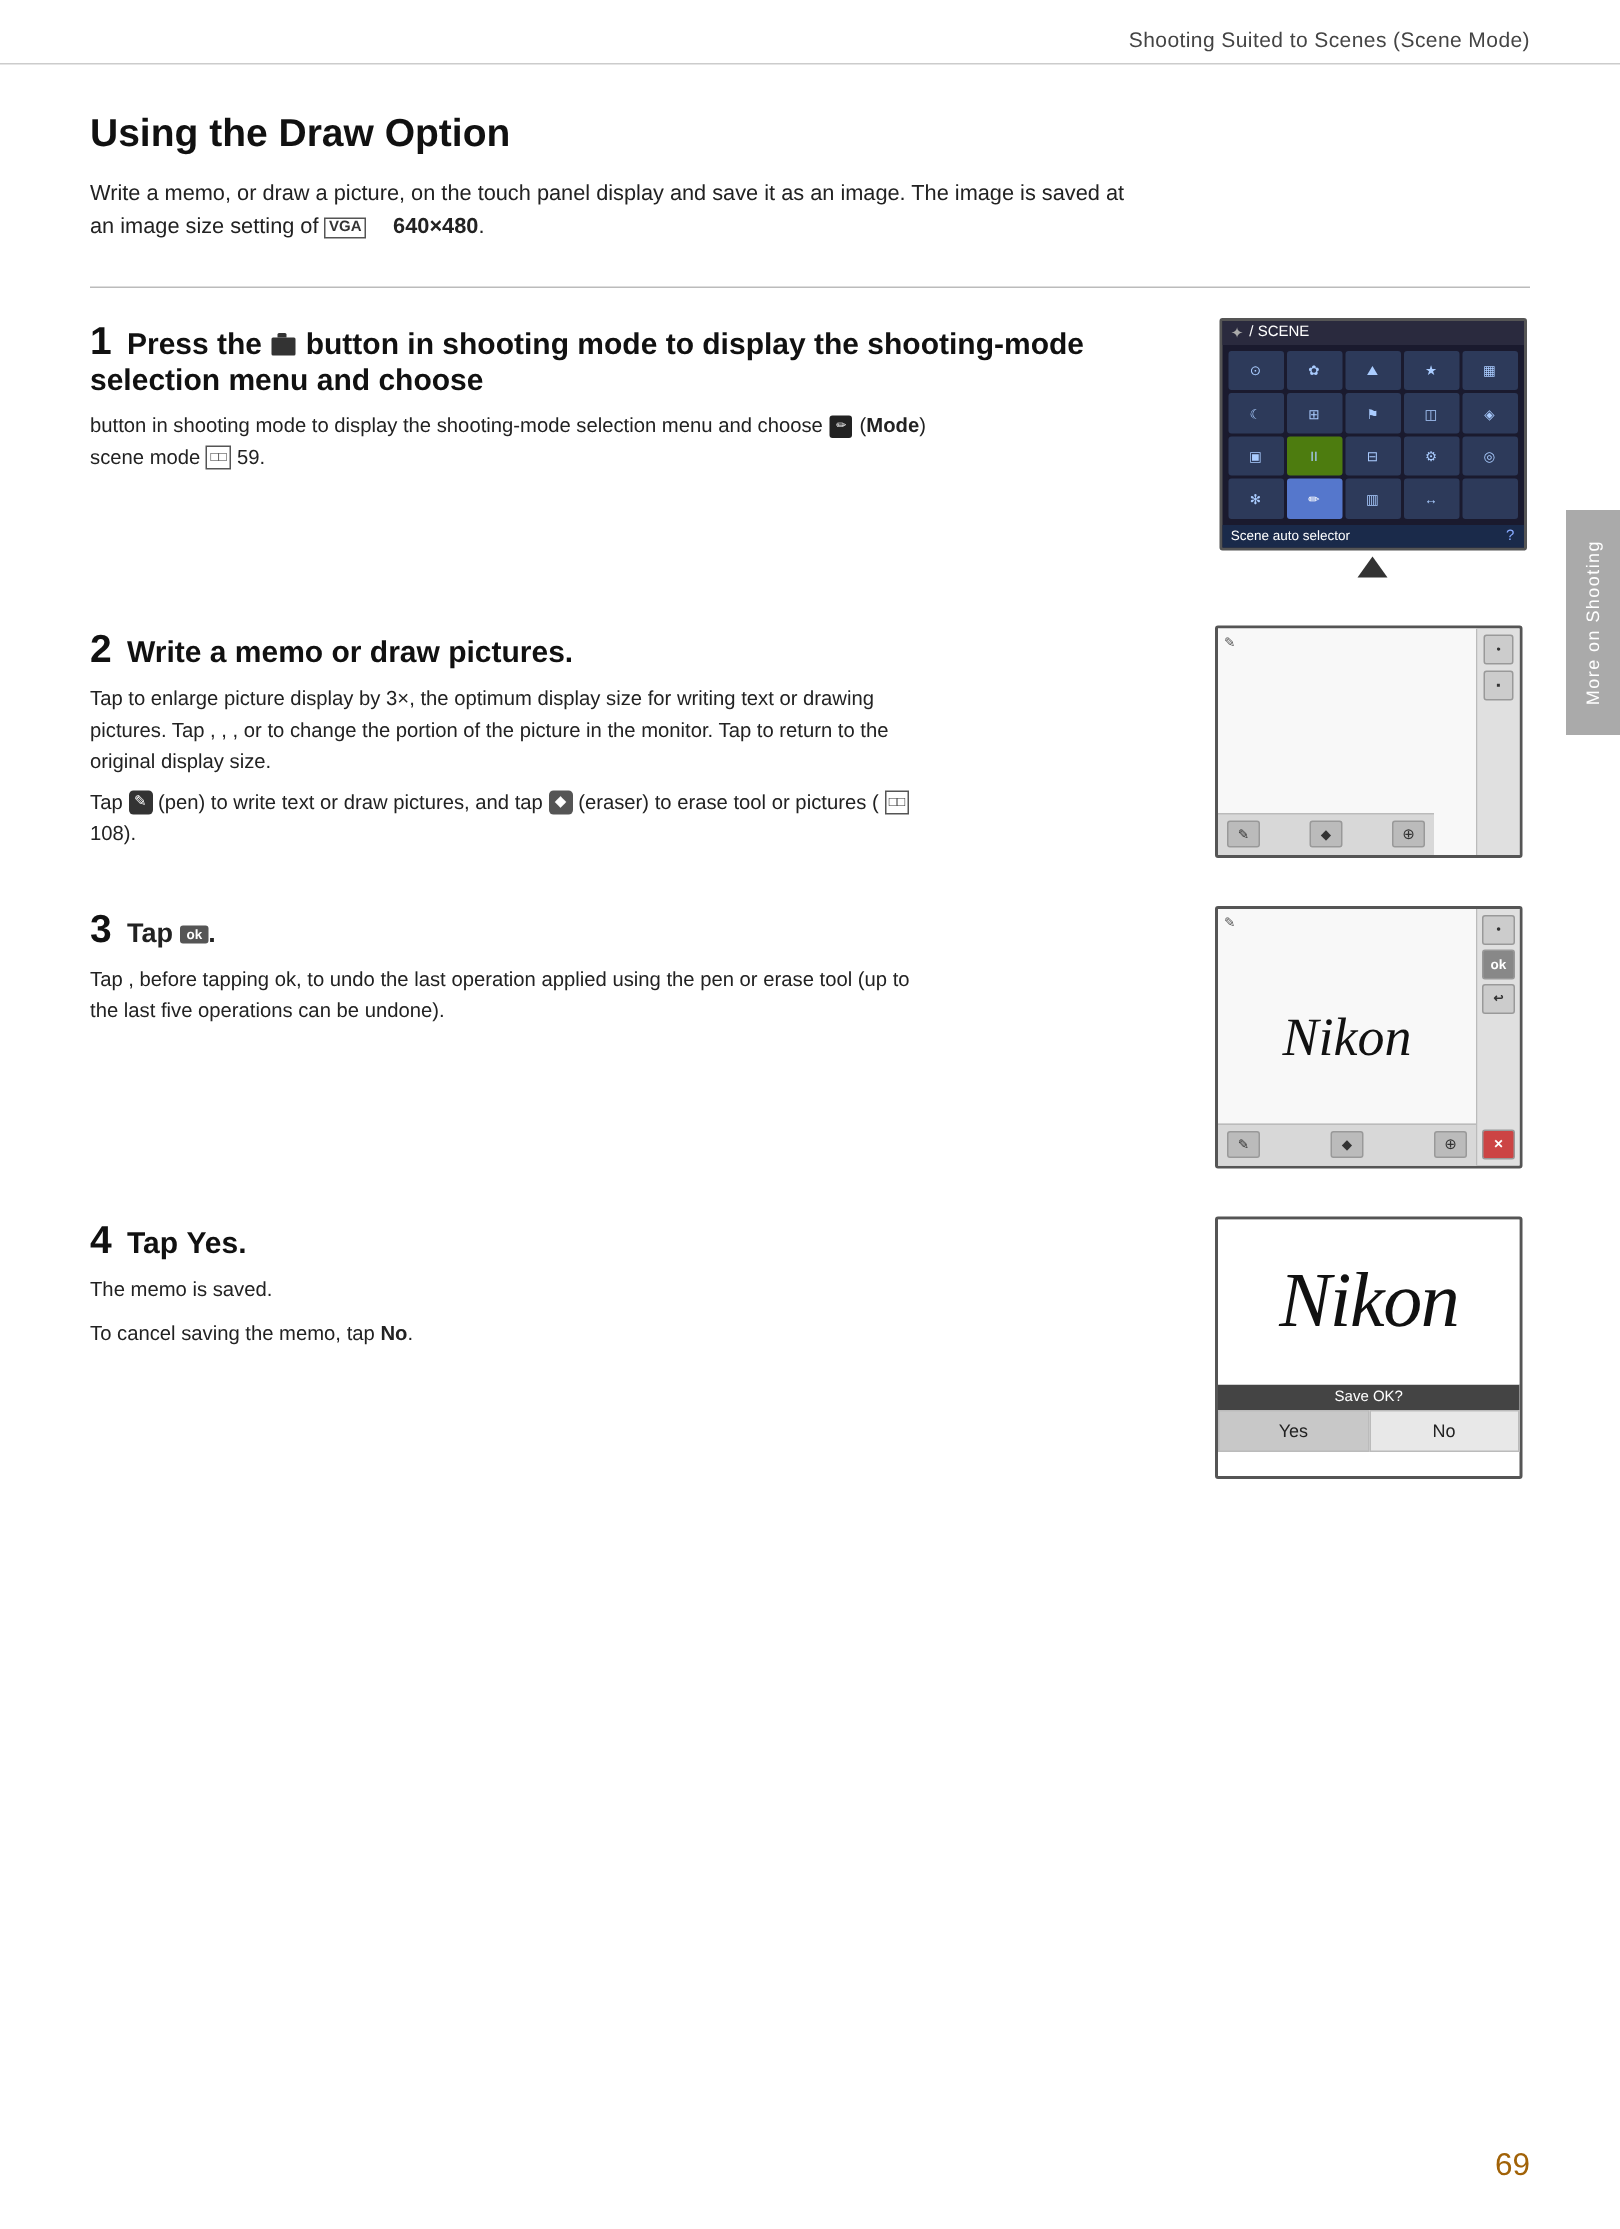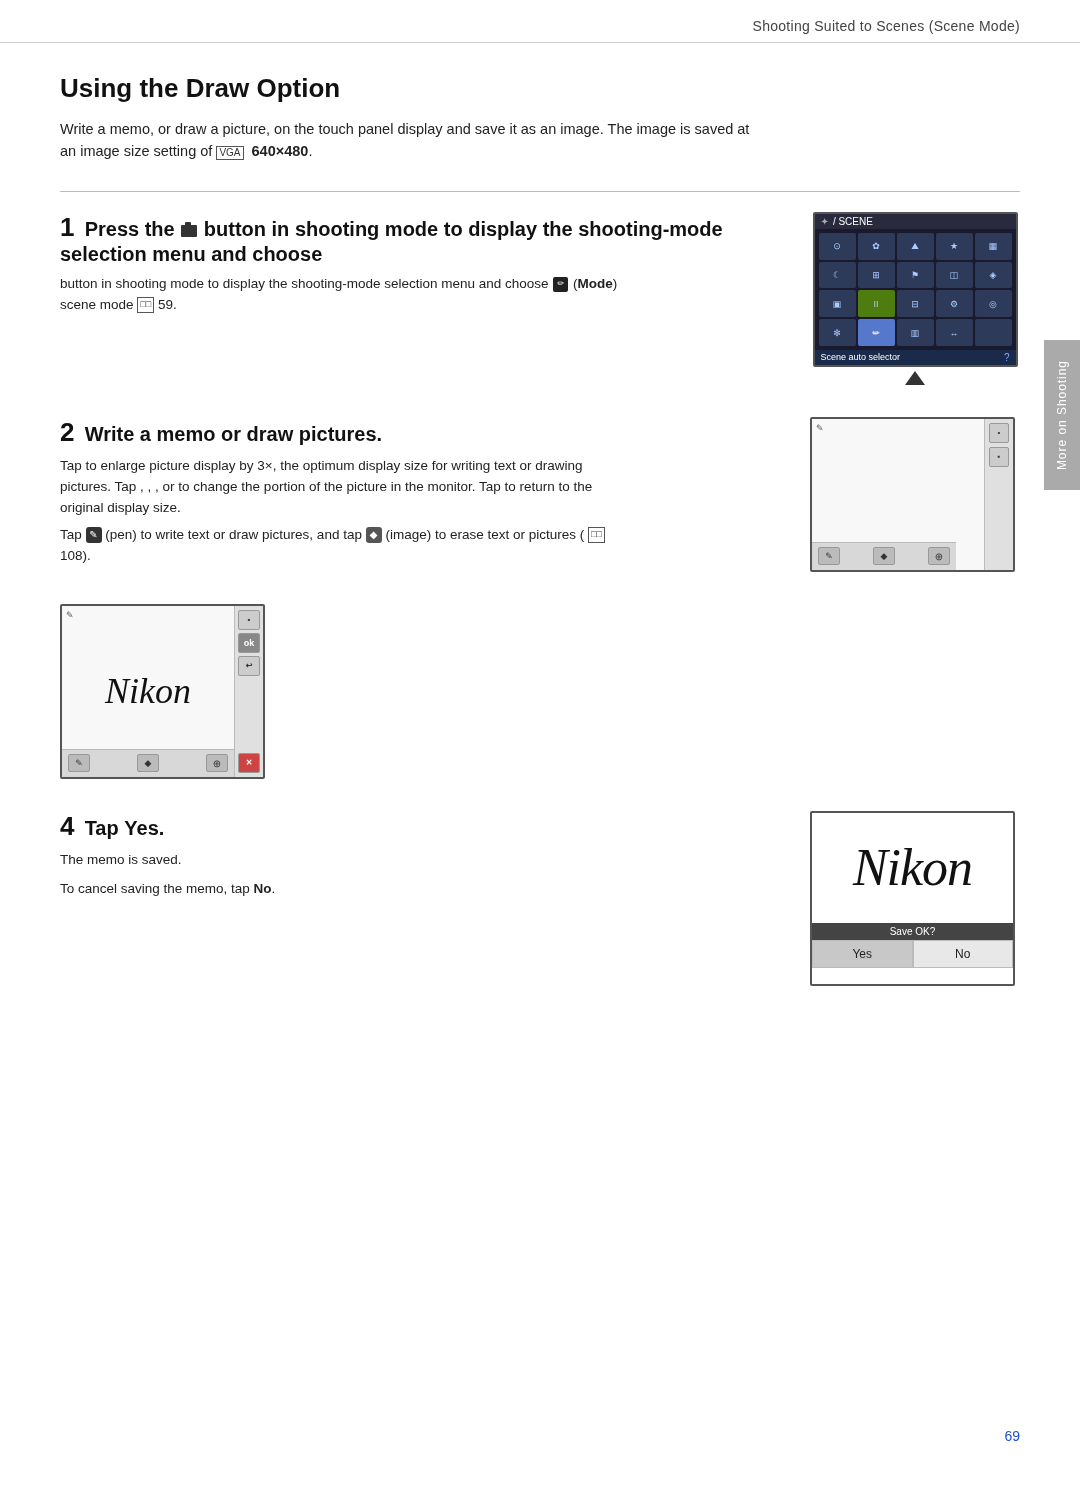--- a/index.html
+++ b/index.html
@@ -47,24 +47,24 @@
       color: #222;
       line-height: 1.55;
       margin-bottom: 28px;
       max-width: 700px;
     }
     .vga-icon {
       display: inline-block;
       font-size: 10px;
       border: 1px solid #555;
       padding: 0 2px;
-      margin-right: 4px;
+      margin-right: 14px;
       vertical-align: middle;
       color: #333;
-      font-weight: normal;
+      font-weight: bold;
       line-height: 1.2;
     }
     
     .step-row {
       display: flex;
       align-items: flex-start;
       margin-bottom: 32px;
       position: relative;
     }
     .step-left {
@@ -385,24 +385,24 @@
       transform: rotate(180deg);
       color: #fff;
       font-size: 12px;
       letter-spacing: 0.08em;
       white-space: nowrap;
       font-family: Arial, sans-serif;
     }
     
     .page-number {
       position: absolute;
-      bottom: 42px;
+      bottom: 30px;
       right: 60px;
-      font-size: 14px;
-      color: #1d4ed8;
+      font-size: 21px;
+      color: #a16207;
     }
     
     .divider {
       border: none;
       border-top: 1.5px solid #bbb;
       margin: 6px 0 20px 0;
     }
     .step1-img {
       display: flex;
       flex-direction: column;
@@ -552,21 +552,21 @@
           <span class="step-num">2</span>
           <span class="step-heading">Write a memo or draw pictures.</span>
         </div>
         <div class="step-body">
           <p>Tap  to enlarge picture display by 3×, the optimum display size for writing text or drawing pictures. Tap ,  ,  , or  to change the portion of the picture in the monitor. Tap  to return to the original display size.</p>
           <p style="margin-top:6px;">
             <span>Tap </span>
             <span class="inline-pen">✎</span>
             <span> (pen) to write text or draw pictures, and tap </span>
             <span class="inline-eraser">◆</span>
-            <span> (image) to erase text or pictures (</span>
+            <span> (eraser) to erase tool or pictures (</span>
             <span class="book-ref">□□</span>
             <span> 108</span>).
           </p>
         </div>
       </div>
       <div class="step-right">
         <div class="screen2">
           <div class="screen2-main">
             <div class="screen3-top-left">✎</div>
             <div class="screen2-bottom">
@@ -577,20 +577,31 @@
           </div>
           <div class="screen2-sidebar">
             <div class="screen2-sidebar-btn">•</div>
             <div class="screen2-sidebar-btn">▪</div>
           </div>
         </div>
       </div>
     </div>
 
     <div class="step-row">
+      <div class="step-left">
+        <div>
+          <span class="step-num">3</span>
+          <span style="font-size:18px;font-weight:bold;">
+            Tap <span class="tap-ok">ok</span>.
+          </span>
+        </div>
+        <div class="step-body">
+          <span>Tap , before tapping ok, to undo the last operation applied using the pen or erase tool (up to the last five operations can be undone).</span>
+        </div>
+      </div>
       <div class="step-right">
         <div class="screen3">
           <div class="screen3-main">
             <div class="screen3-top-left">✎</div>
             <span class="nikon-text">Nikon</span>
             <div style="position:absolute;bottom:0;left:0;right:0;height:28px;background:#d8d8d8;border-top:1px solid #bbb;display:flex;align-items:center;justify-content:space-between;padding:0 6px;">
               <div class="s2-tool-btn">✎</div>
               <div class="s2-tool-btn">◆</div>
               <div class="s2-zoom-btn">⊕</div>
             </div>

